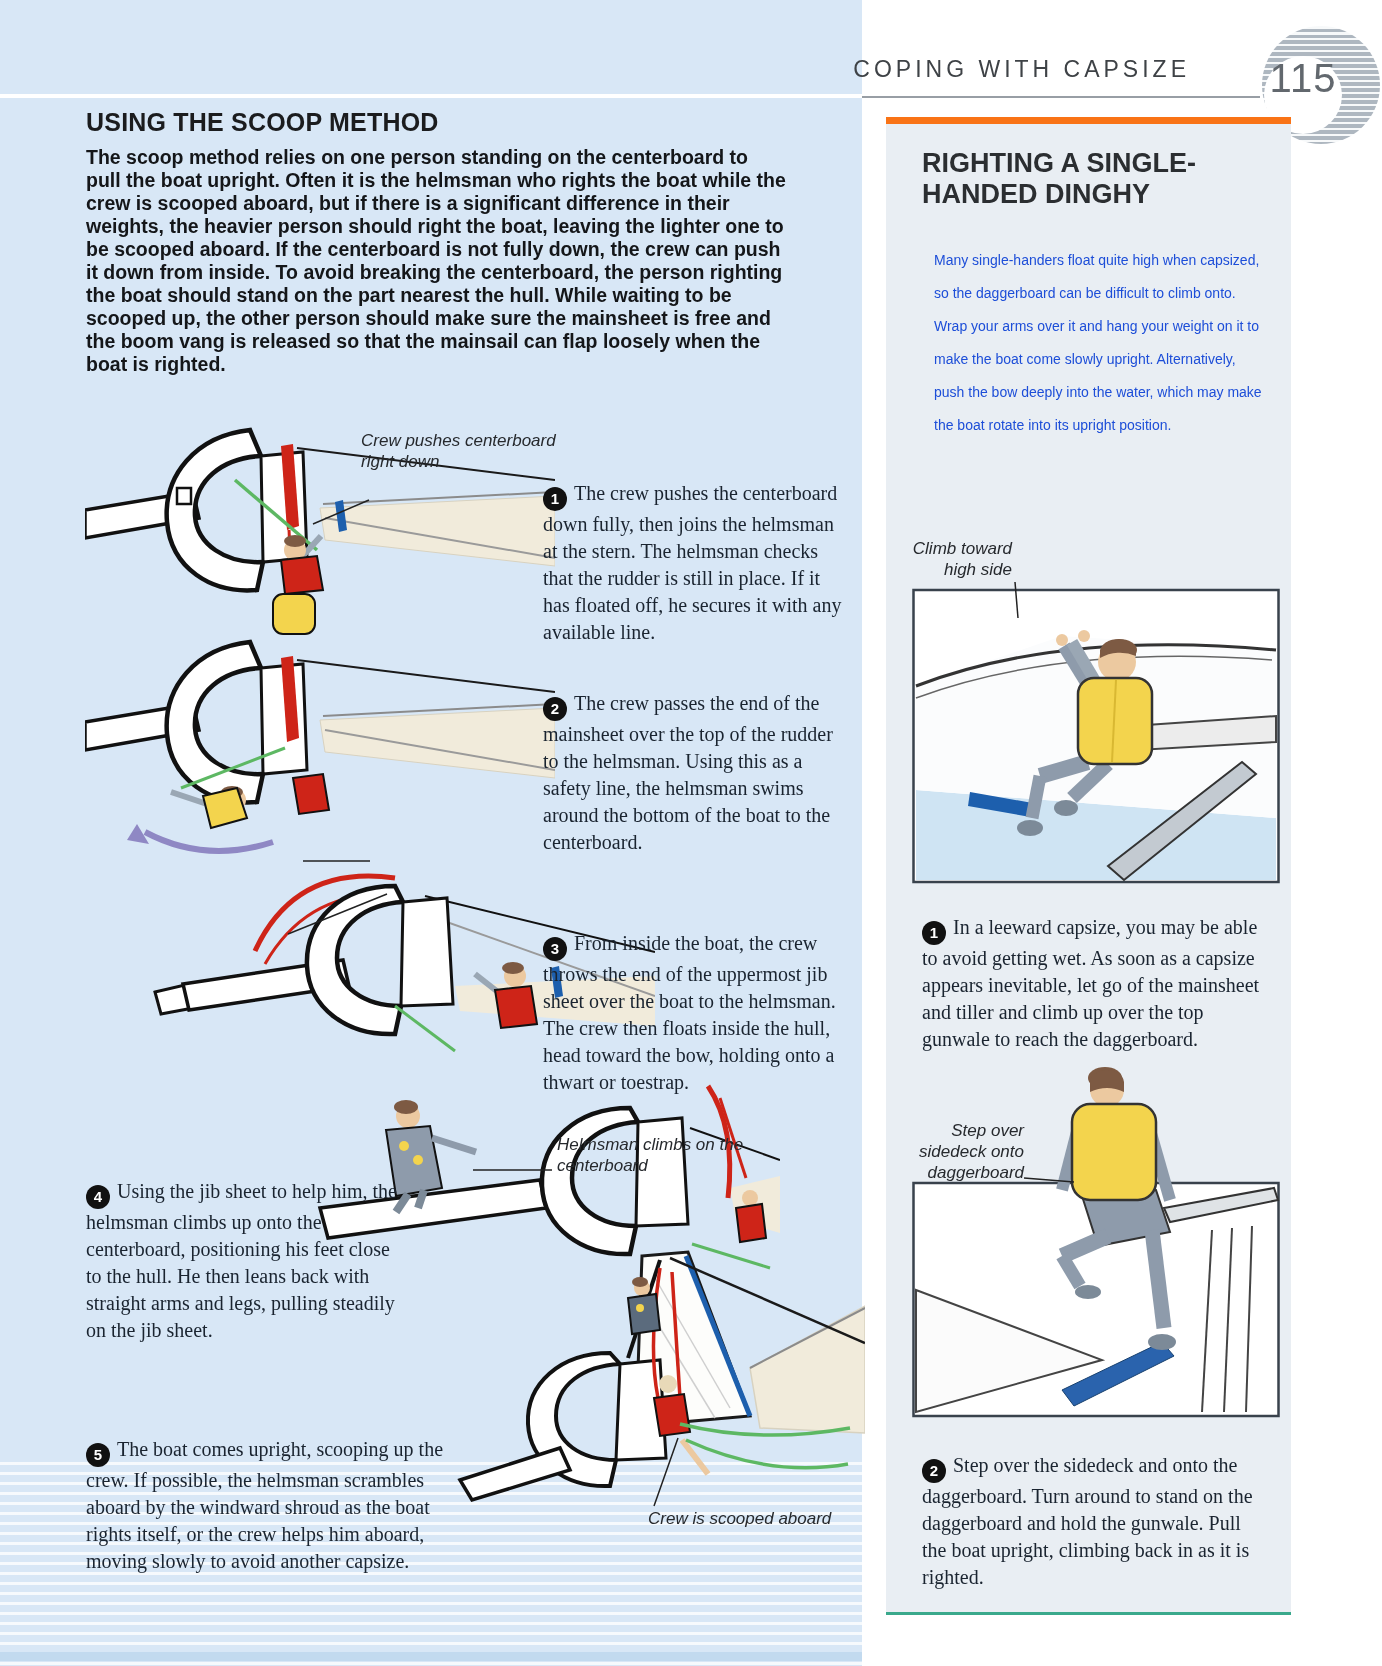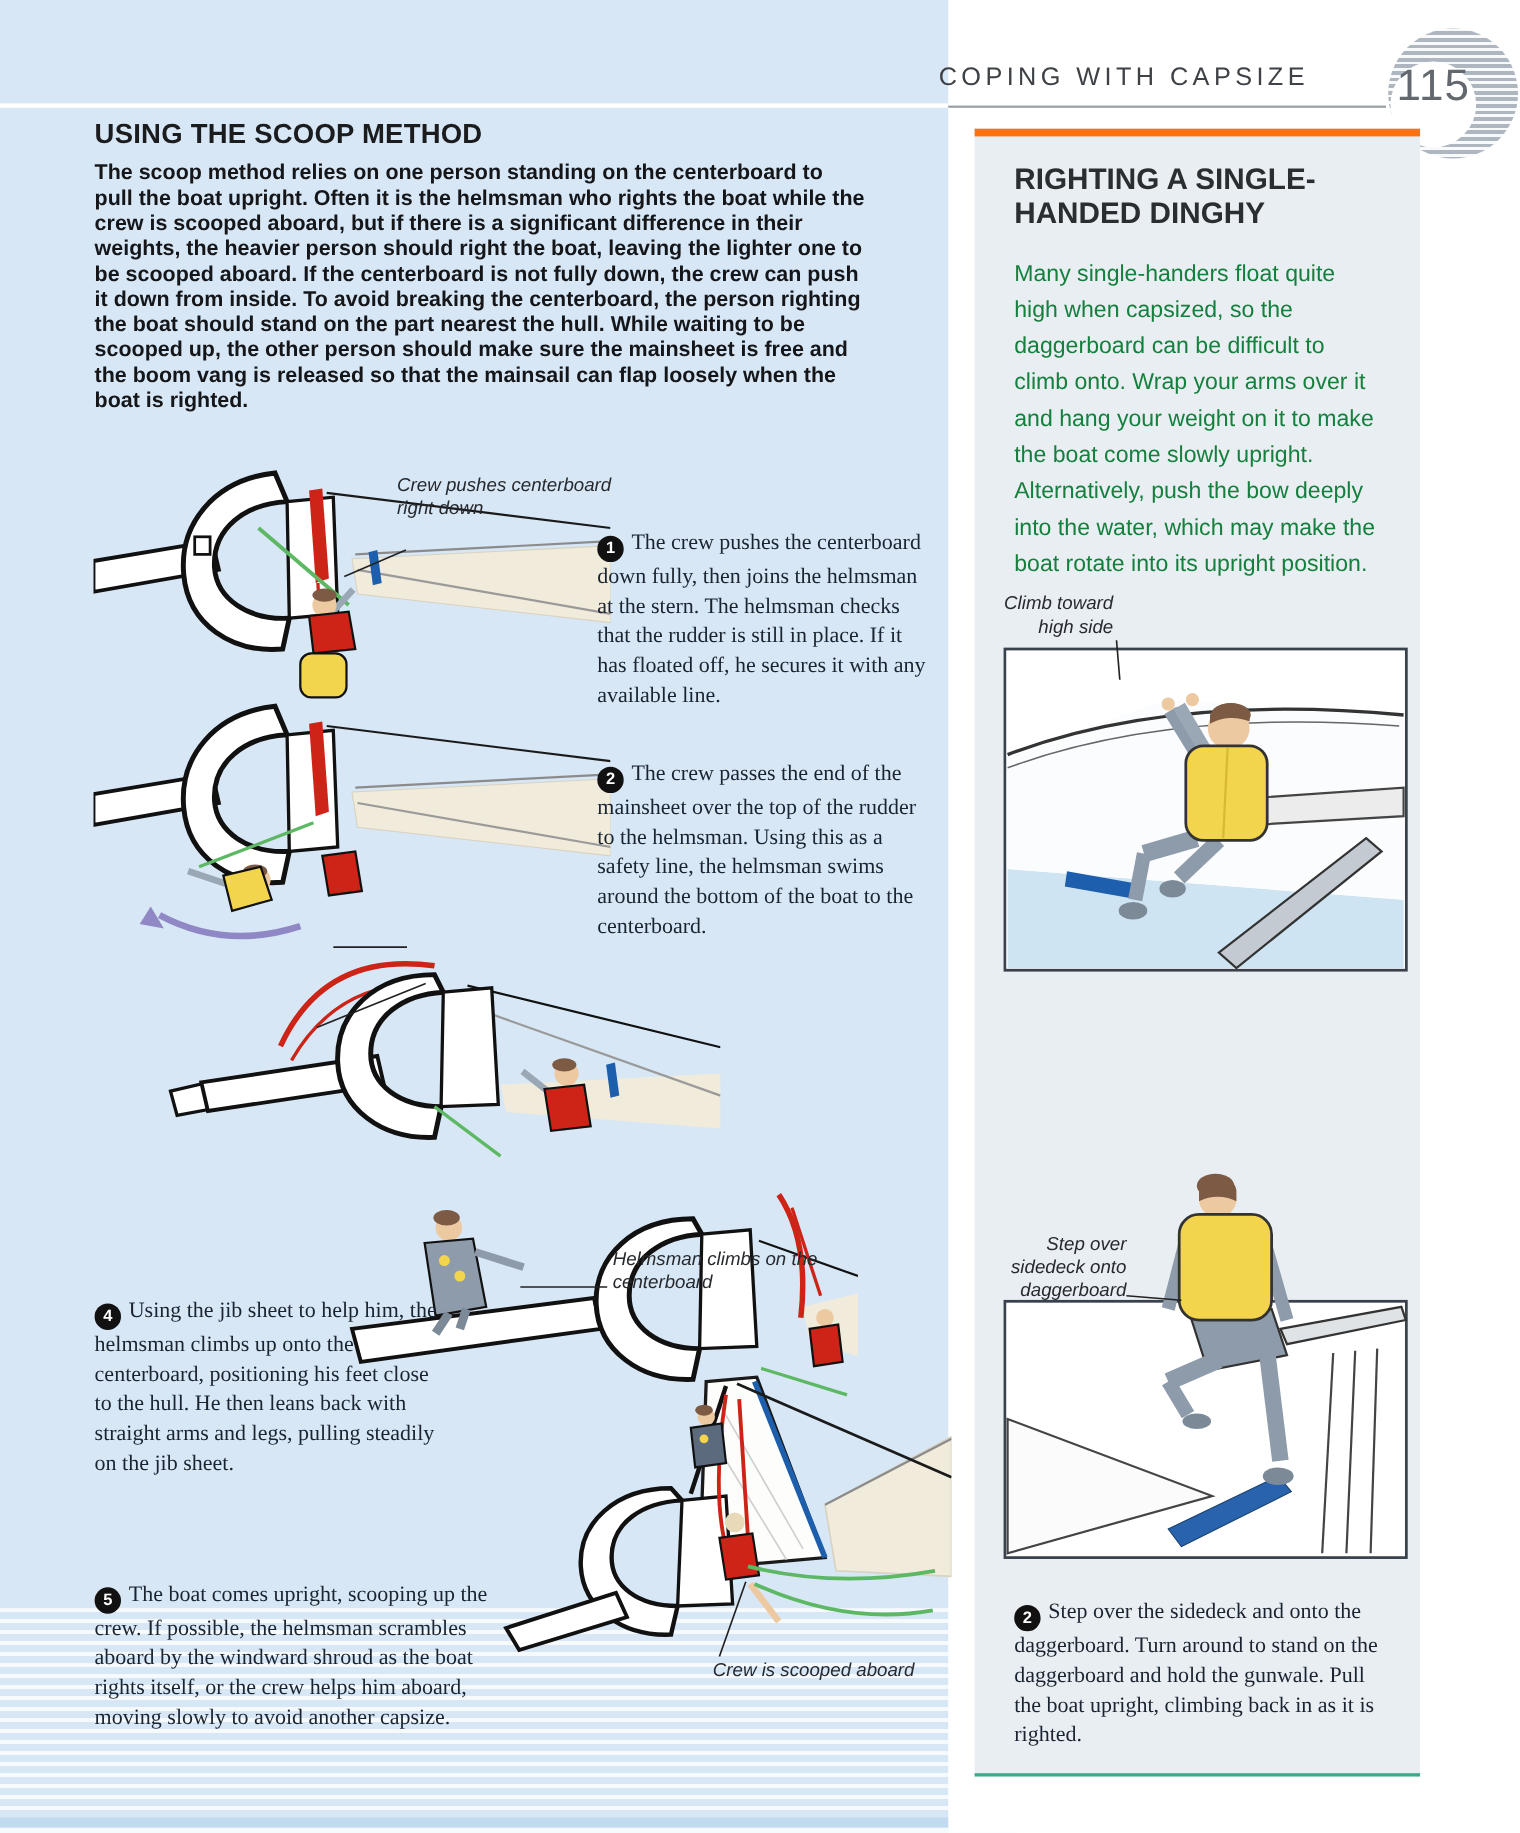--- a/index.html
+++ b/index.html
@@ -41,22 +41,22 @@
   .cap2{left:378px;top:841px;width:230px;}
   .cap3{left:96px;top:918px;width:192px;text-align:right;}
   .cap4{left:557px;top:1134px;width:225px;}
   .cap5{left:648px;top:1508px;width:240px;}
   .fig{position:absolute;z-index:1;}
   
   .sidebar{position:absolute;left:886px;top:117px;width:405px;height:1498px;background:#e9eef3;
         border-top:7px solid #f97316;border-bottom:3px solid #3aa98c;box-sizing:border-box;}
   .sb-title{position:absolute;left:36px;top:24px;width:340px;margin:0;
         font-size:27px;line-height:31px;font-weight:bold;color:#2b2e31;}
-  .sb-intro{position:absolute;left:36px;top:108px;width:335px;margin:0;
-        font-size:21px;line-height:33px;color:#15803d;}
+  .sb-intro{position:absolute;left:36px;top:108px;width:335px;margin:12px;
+        font-size:14px;line-height:33px;color:#1d4ed8;}
   .sb-cap{position:absolute;z-index:3;font-style:italic;font-size:17px;line-height:21px;
         color:#26292d;text-align:right;}
   .sb-cap1{left:8px;top:414px;width:118px;}
   .sb-cap2{left:14px;top:996px;width:124px;}
   .sb-step{position:absolute;left:36px;width:344px;z-index:3;
         font-family:"Liberation Serif","DejaVu Serif",serif;
         font-size:20px;line-height:27px;color:#1a2430;}
   .sb-step1{top:770px;}
   .sb-step2{top:1308px;}
   .sb-fig{position:absolute;z-index:1;}
@@ -188,20 +188,21 @@
     <path d="M266,192 Q350,230 428,216" fill="none" stroke="#5db863" stroke-width="3.5"></path>
     <line x1="258" y1="190" x2="234" y2="258" stroke="#222222" stroke-width="1.5"></line>
   </svg>
 
   <div class="cap cap1">Crew pushes centerboard right down</div>
   <div class="cap cap4">Helmsman climbs on the centerboard</div>
   <div class="cap cap5">Crew is scooped aboard</div>
 
   <p class="step step1"><span class="badge">1</span><span>The crew pushes the centerboard down fully, then joins the helmsman at the stern. The helmsman checks that the rudder is still in place. If it has floated off, he secures it with any available line.</span></p>
   <p class="step step2"><span class="badge">2</span><span>The crew passes the end of the mainsheet over the top of the rudder to the helmsman. Using this as a safety line, the helmsman swims around the bottom of the boat to the centerboard.</span></p>
+  <p class="step step3"><span class="badge">3</span><span>From inside the boat, the crew throws the end of the uppermost jib sheet over the boat to the helmsman. The crew then floats inside the hull, head toward the bow, holding onto a thwart or toestrap.</span></p>
   <p class="step step4"><span class="badge">4</span><span>Using the jib sheet to help him, the helmsman climbs up onto the centerboard, positioning his feet close to the hull. He then leans back with straight arms and legs, pulling steadily on the jib sheet.</span></p>
   <p class="step step5"><span class="badge">5</span><span>The boat comes upright, scooping up the crew. If possible, the helmsman scrambles aboard by the windward shroud as the boat rights itself, or the crew helps him aboard, moving slowly to avoid another capsize.</span></p>
 
   <aside class="sidebar">
     <h2 class="sb-title">RIGHTING A SINGLE-HANDED DINGHY</h2>
     <p class="sb-intro">Many single-handers float quite high when capsized, so the daggerboard can be difficult to climb onto. Wrap your arms over it and hang your weight on it to make the boat come slowly upright. Alternatively, push the bow deeply into the water, which may make the boat rotate into its upright position.</p>
 
     <div class="sb-cap sb-cap1">Climb toward high side</div>
 
     <svg class="sb-fig" style="left:26px;top:442px;" width="368" height="318" viewBox="0 0 368 318">
@@ -223,20 +224,21 @@
       <line x1="176" y1="196" x2="128" y2="210" stroke="#8e9bab" stroke-width="16"></line>
       <line x1="128" y1="210" x2="120" y2="252" stroke="#8e9bab" stroke-width="13"></line>
       <ellipse cx="118" cy="262" rx="13" ry="8" fill="#7c8a98"></ellipse>
       <line x1="196" y1="198" x2="160" y2="232" stroke="#8e9bab" stroke-width="14"></line>
       <ellipse cx="154" cy="242" rx="12" ry="8" fill="#7c8a98"></ellipse>
       <rect x="166" y="112" width="74" height="86" rx="16" fill="#f3d44d" stroke="#333333" stroke-width="2.5"></rect>
       <line x1="204" y1="114" x2="200" y2="196" stroke="#d9b832" stroke-width="2"></line>
       <line x1="103" y1="16" x2="106" y2="52" stroke="#222222" stroke-width="1.5"></line>
     </svg>
 
+    <p class="sb-step sb-step1"><span class="badge">1</span><span>In a leeward capsize, you may be able to avoid getting wet. As soon as a capsize appears inevitable, let go of the mainsheet and tiller and climb up over the top gunwale to reach the daggerboard.</span></p>
 
     <div class="sb-cap sb-cap2">Step over sidedeck onto daggerboard</div>
 
     <svg class="sb-fig" style="left:26px;top:936px;" width="368" height="358" viewBox="0 0 368 358">
       <rect x="1.5" y="123" width="365" height="233" fill="#ffffff" stroke="#39424c" stroke-width="2.5"></rect>
       <polygon points="4,230 190,300 4,352" fill="#fbfbfb" stroke="#444444" stroke-width="2"></polygon>
       <polygon points="252,148 362,128 366,140 258,162" fill="#dfe3e6" stroke="#333333" stroke-width="2"></polygon>
       <line x1="300" y1="170" x2="290" y2="352" stroke="#444444" stroke-width="2"></line>
       <line x1="320" y1="168" x2="312" y2="352" stroke="#444444" stroke-width="2"></line>
       <line x1="340" y1="166" x2="334" y2="352" stroke="#444444" stroke-width="2"></line>

